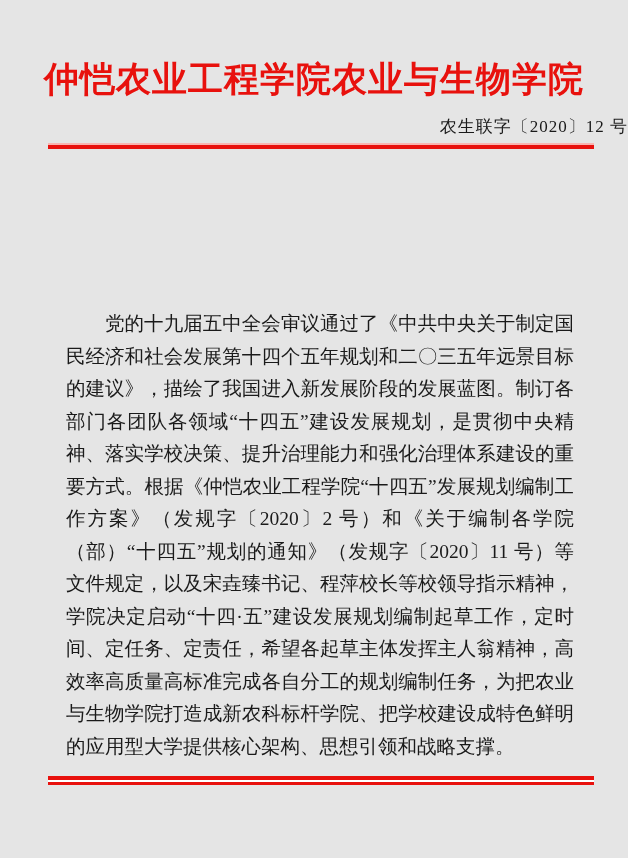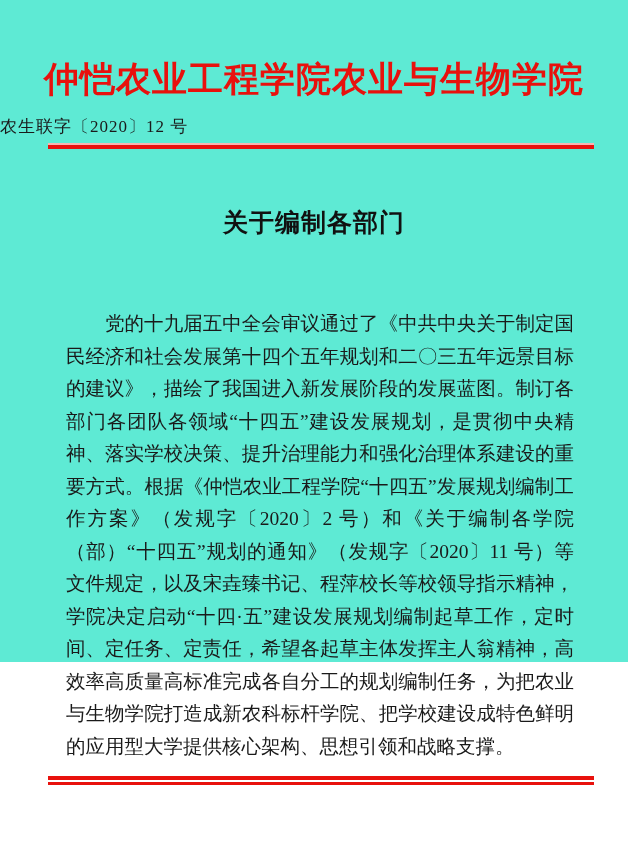--- a/index.html
+++ b/index.html
@@ -6,40 +6,40 @@
   * { box-sizing: border-box; }
   html, body {
     margin: 0; padding: 0;
     width: 628px; height: 858px;
     background: #ffffff;
     overflow: hidden;
     font-family: "Liberation Serif", "DejaVu Serif", serif;
   }
   .page {
     position: relative;
-    width: 628px; height: 662px;
-    background: #5eead4;
+    width: 628px; height: 858px;
+    background: #e5e5e5;
     font-family: Liberation Serif, serif;
   }
   .org-name {
     position: absolute;
     top: 56px; left: 0; right: 0;
     margin: 0;
     text-align: center;
     color: var(--accent);
     font-size: 35px;
     font-weight: bold;
     letter-spacing: 1px;
     line-height: 48px;
     white-space: nowrap;
   }
   .doc-number {
     position: absolute;
     top: 115px; left: 0; right: 0;
-    text-align: left;
+    text-align: right;
     color: var(--ink);
     font-size: 17px;
     line-height: 24px;
     letter-spacing: 1px;
   }
   .rule-top {
     position: absolute;
     top: 143px; left: 48px;
     width: 546px; height: 6px;
     background: linear-gradient(to bottom,
@@ -86,21 +86,20 @@
 
 <div class="page">
 
   <h1 class="org-name">仲恺农业工程学院农业与生物学院</h1>
 
   <div class="doc-number">农生联字〔2020〕12 号</div>
 
   <div class="rule-top"></div>
 
   <h2 class="notice-title">
-    <div>关于编制各部门</div>
   </h2>
 
   <div class="text-block">
     <p class="body-paragraph">党的十九届五中全会审议通过了《中共中央关于制定国民经济和社会发展第十四个五年规划和二〇三五年远景目标的建议》，描绘了我国进入新发展阶段的发展蓝图。制订各部门各团队各领域“十四五”建设发展规划，是贯彻中央精神、落实学校决策、提升治理能力和强化治理体系建设的重要方式。根据《仲恺农业工程学院“十四五”发展规划编制工作方案》（发规字〔2020〕2 号）和《关于编制各学院（部）“十四五”规划的通知》（发规字〔2020〕11 号）等文件规定，以及宋垚臻书记、程萍校长等校领导指示精神，学院决定启动“十四·五”建设发展规划编制起草工作，定时间、定任务、定责任，希望各起草主体发挥主人翁精神，高效率高质量高标准完成各自分工的规划编制任务，为把农业与生物学院打造成新农科标杆学院、把学校建设成特色鲜明的应用型大学提供核心架构、思想引领和战略支撑。</p>
   </div>
 
   <div class="rule-bottom"></div>
 
 </div>
 

